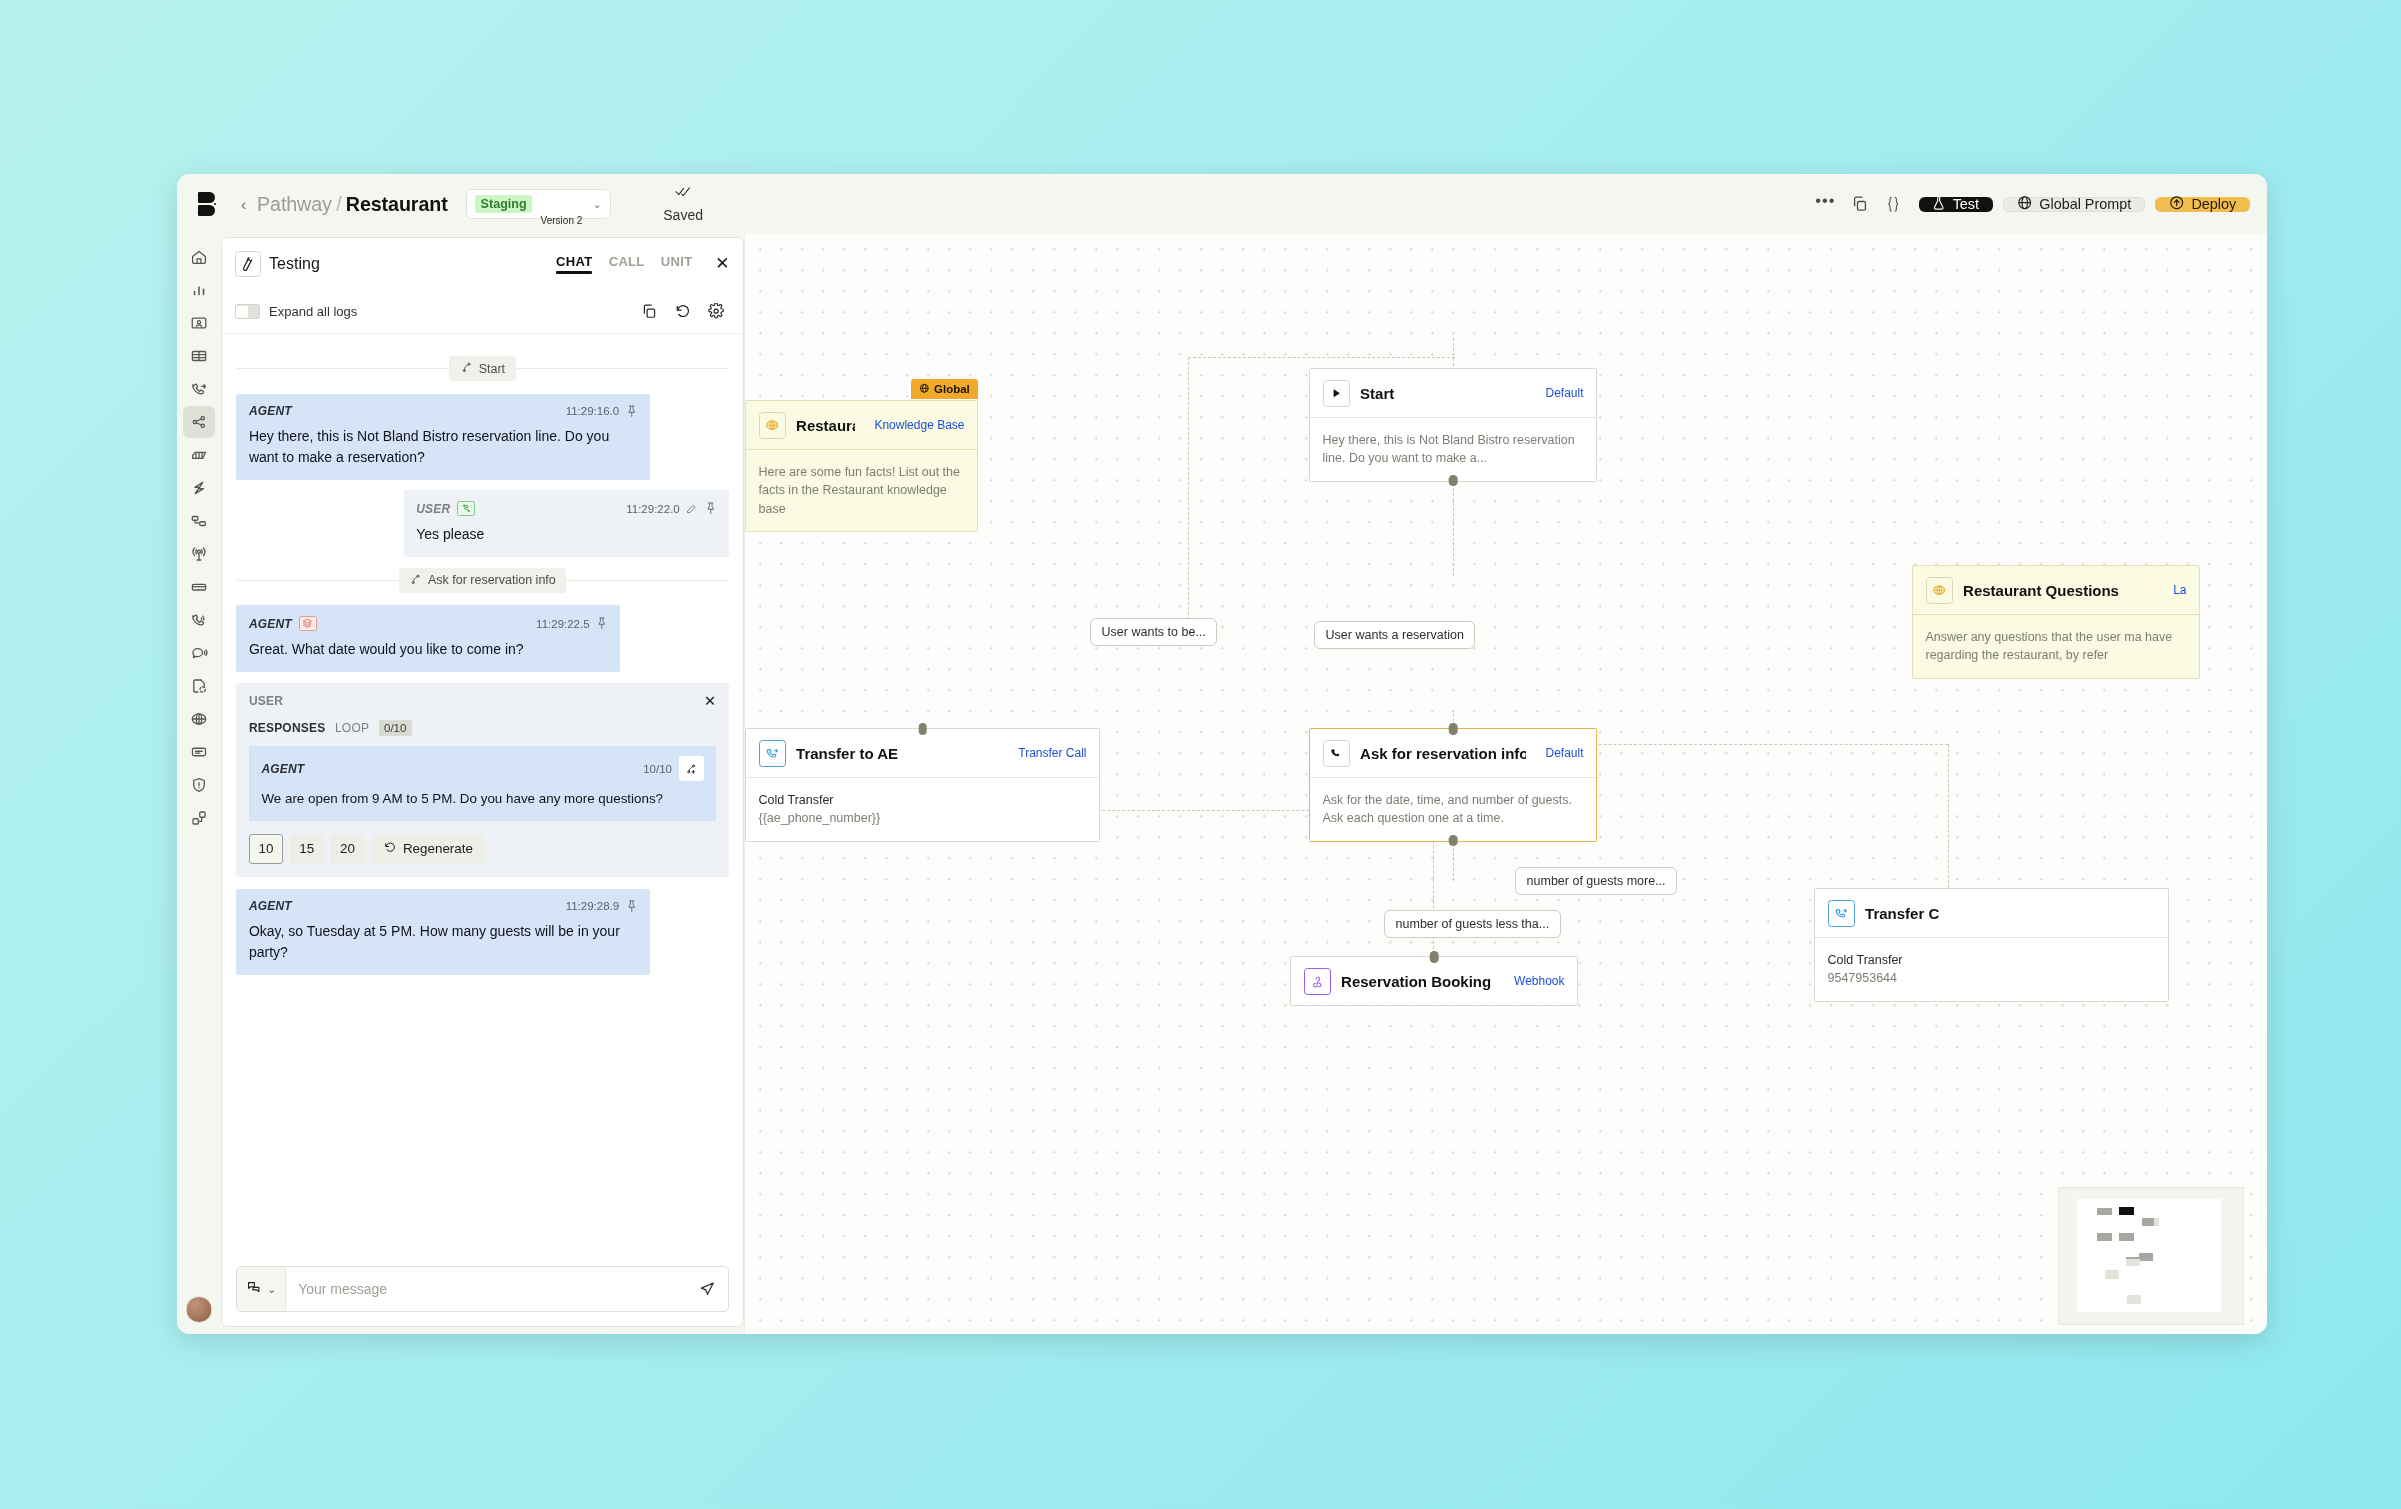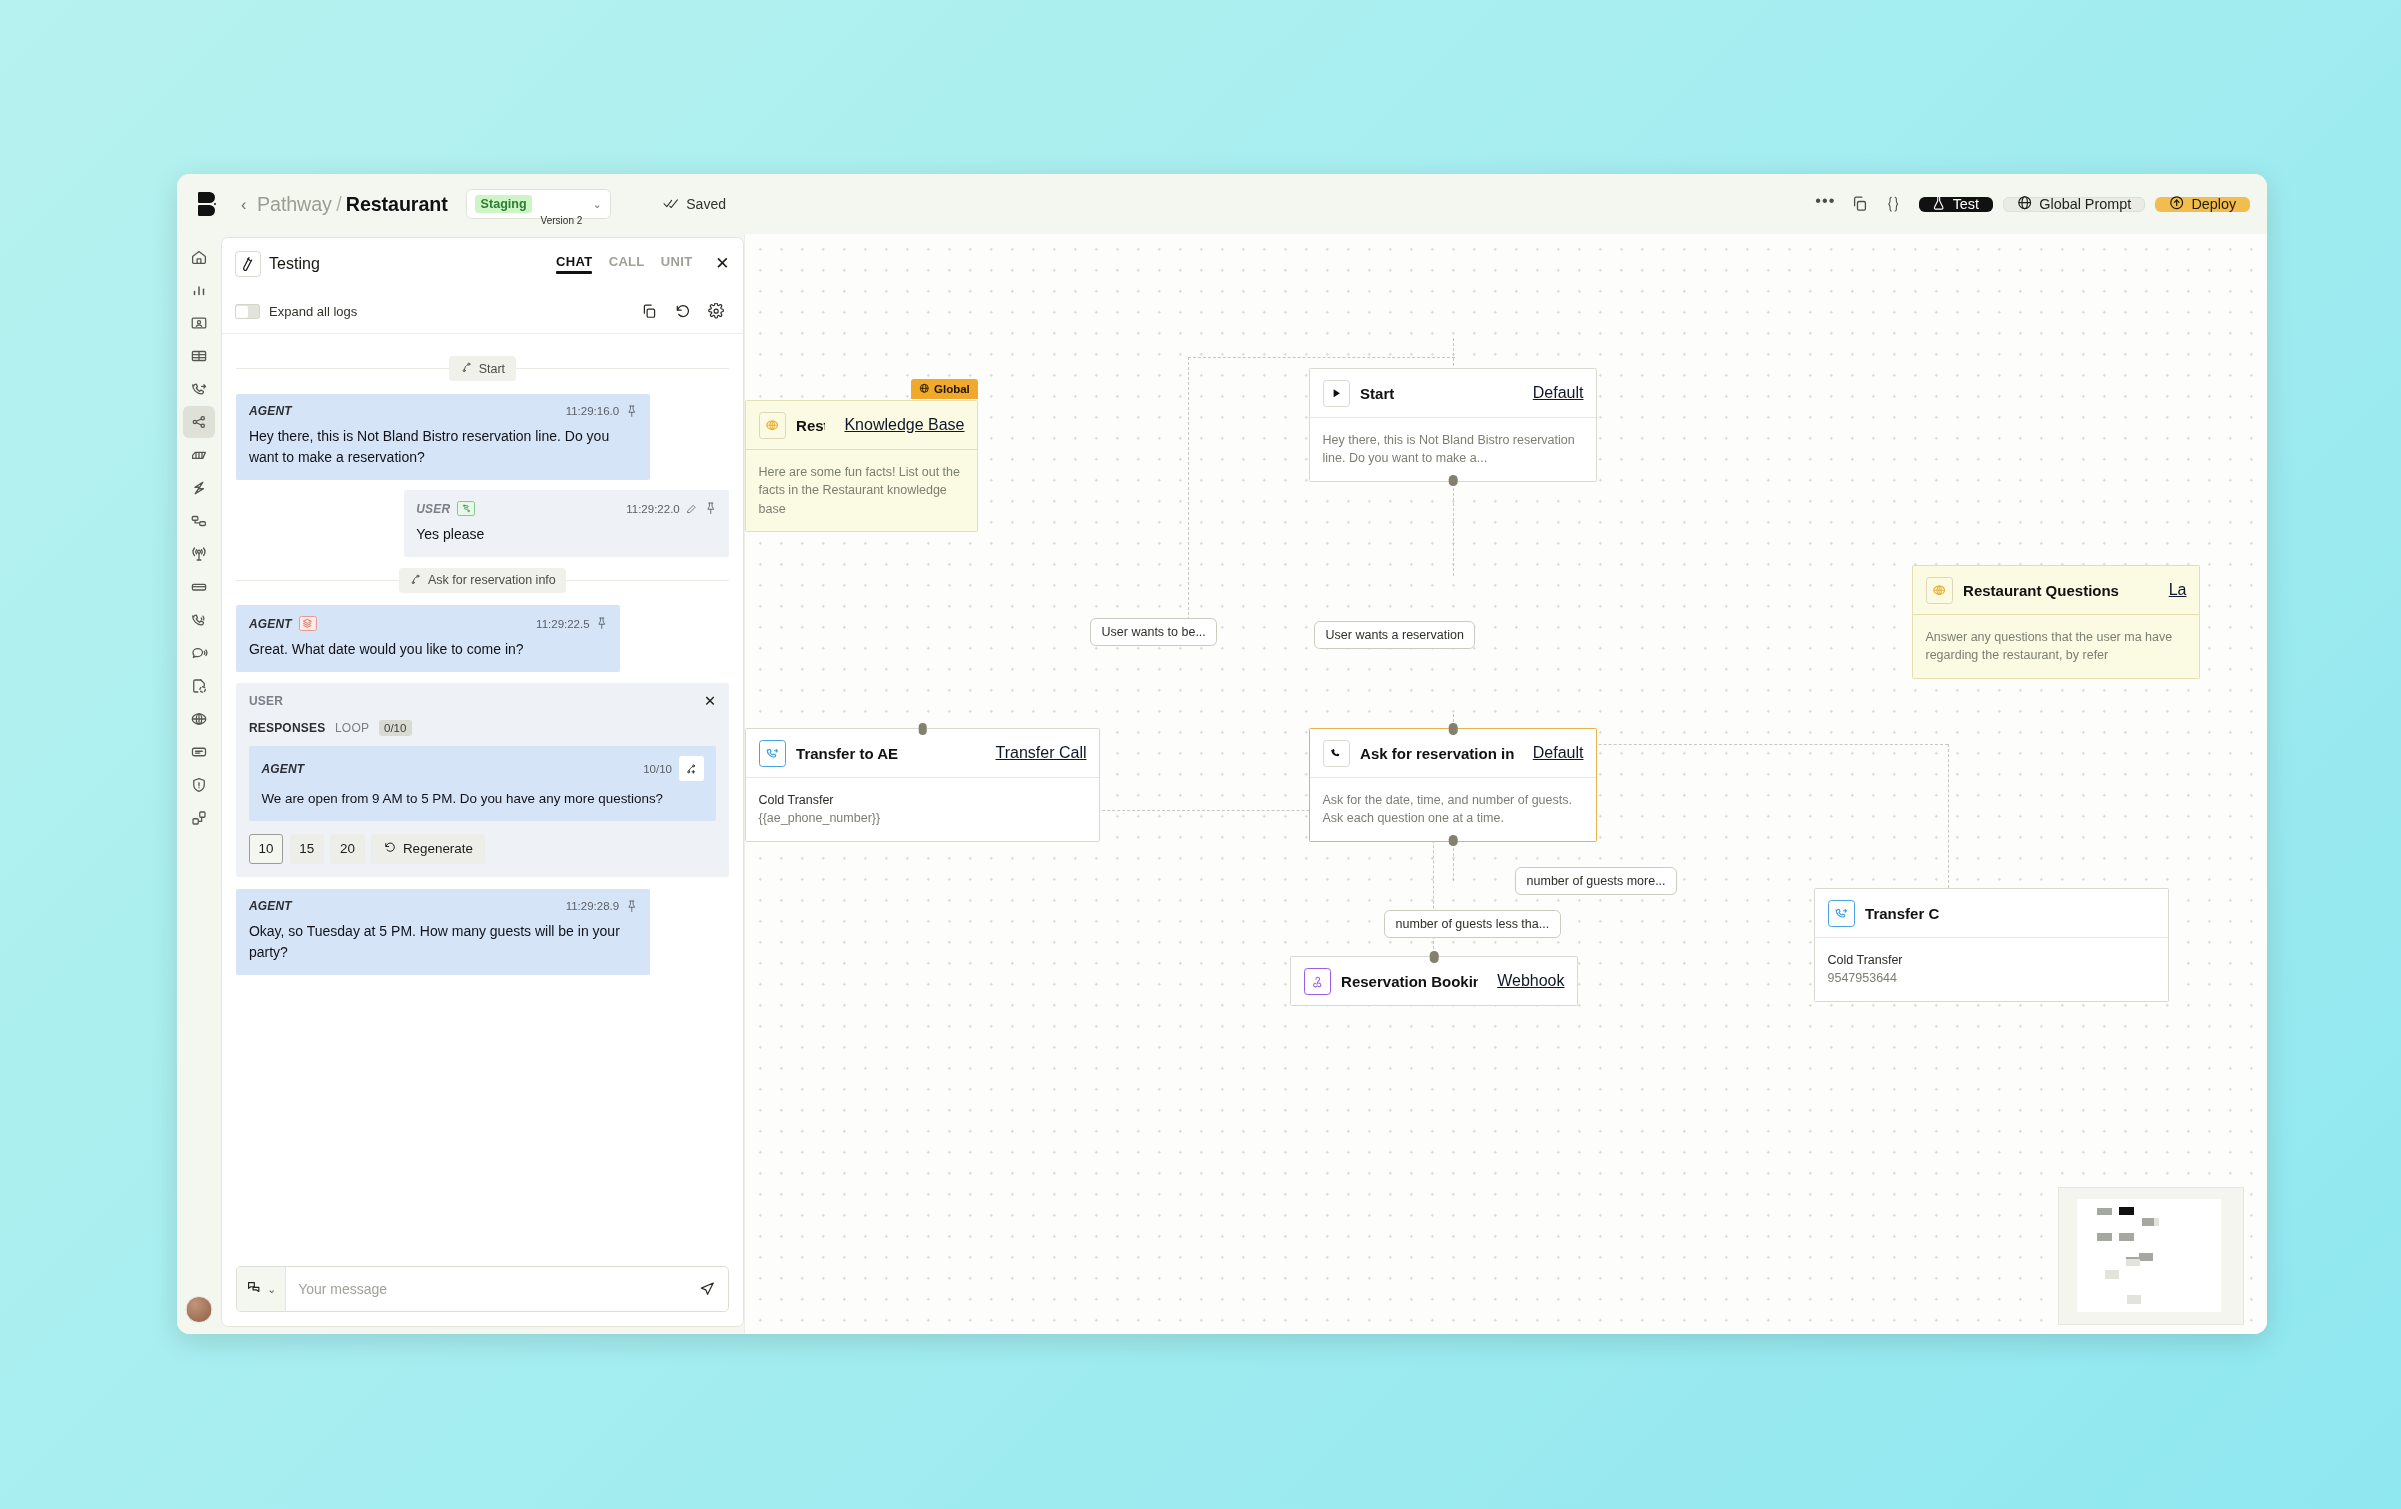--- a/index.html
+++ b/index.html
@@ -54,21 +54,21 @@
   }
   .badge-staging {
     background:#cdf5c6; color:#2f7d33; font-weight:700; font-size:12.5px;
     border-radius:2.9px; padding:2.4px 5.3px; letter-spacing:0.05px;
   }
   .version-label { font-size:10px; color:#2b2d27;margin-top:32px; }
   .version-caret { font-size:10.6px; color:#70736a; margin-left:1.9px; }
 
   .saved-wrap {
     margin-left: 52px; display:flex; align-items:center; gap:6.7px;
-    font-size:14px; color:#30322b;
+    font-size:14px; color:#30322b;flex-direction:column;
   }
   .topbar-spacer { flex: 1 1 auto; }
 
   .tb-icon-btn {
     width:30px; height:30px; display:flex; align-items:center; justify-content:center;
     color:#4a4d45; cursor:pointer; border-radius:4.8px; margin-left:3.8px;
   }
   .tb-icon-btn.dots { font-size:16.3px; letter-spacing:1px; padding-bottom:6.7px;}
   .btn {
     display:flex; align-items:center; gap:7.2px;
@@ -244,21 +244,21 @@
   }
   .node-head { display:flex; align-items:center; gap:10.6px; padding: 10.6px 12.5px; }
   .node-ico {
     width:27px;height:27px; border:0.5px solid #d8dad1; border-radius:3.4px;
     display:flex;align-items:center;justify-content:center; flex:0 0 auto;
   }
   .node-ico.blue { border-color:#4aa3e0; color:#3b9ae0;}
   .node-ico.purple { border-color:#9a5de8; color:#9a5de8;}
   .node-ico.yellow { border-color:#ded6b8; color:#e8ae35;}
   .node-title { font-size:15px; color:#111; font-weight:700; white-space:nowrap; overflow:hidden;}
-  .node-kind { margin-left:auto; font-size:16px; color:#0f172a; white-space:nowrap; padding-left:8.6px;text-decoration:underline;}
+  .node-kind { margin-left:auto; font-size:12px; color:#1d4ed8; white-space:nowrap; padding-left:8.6px;}
   .node-body { border-top:0.5px solid #e6e8e0; padding: 12.5px; font-size:12.5px; line-height:1.5; color:#7b7f72; }
   .node-body .dark { color:#2a2d26; }
 
   .node.kb { background:#fbfae3; border-color:#e6dfb4; }
   .node.kb .node-body { border-top-color:#e6dfb4; }
   .node.selected { border:1.4px solid #e8b34a; }
 
   .global-tab {
     position:absolute; top:-22px; right:-0.5px;
     background:#f0a92a; color:#1d1402;

